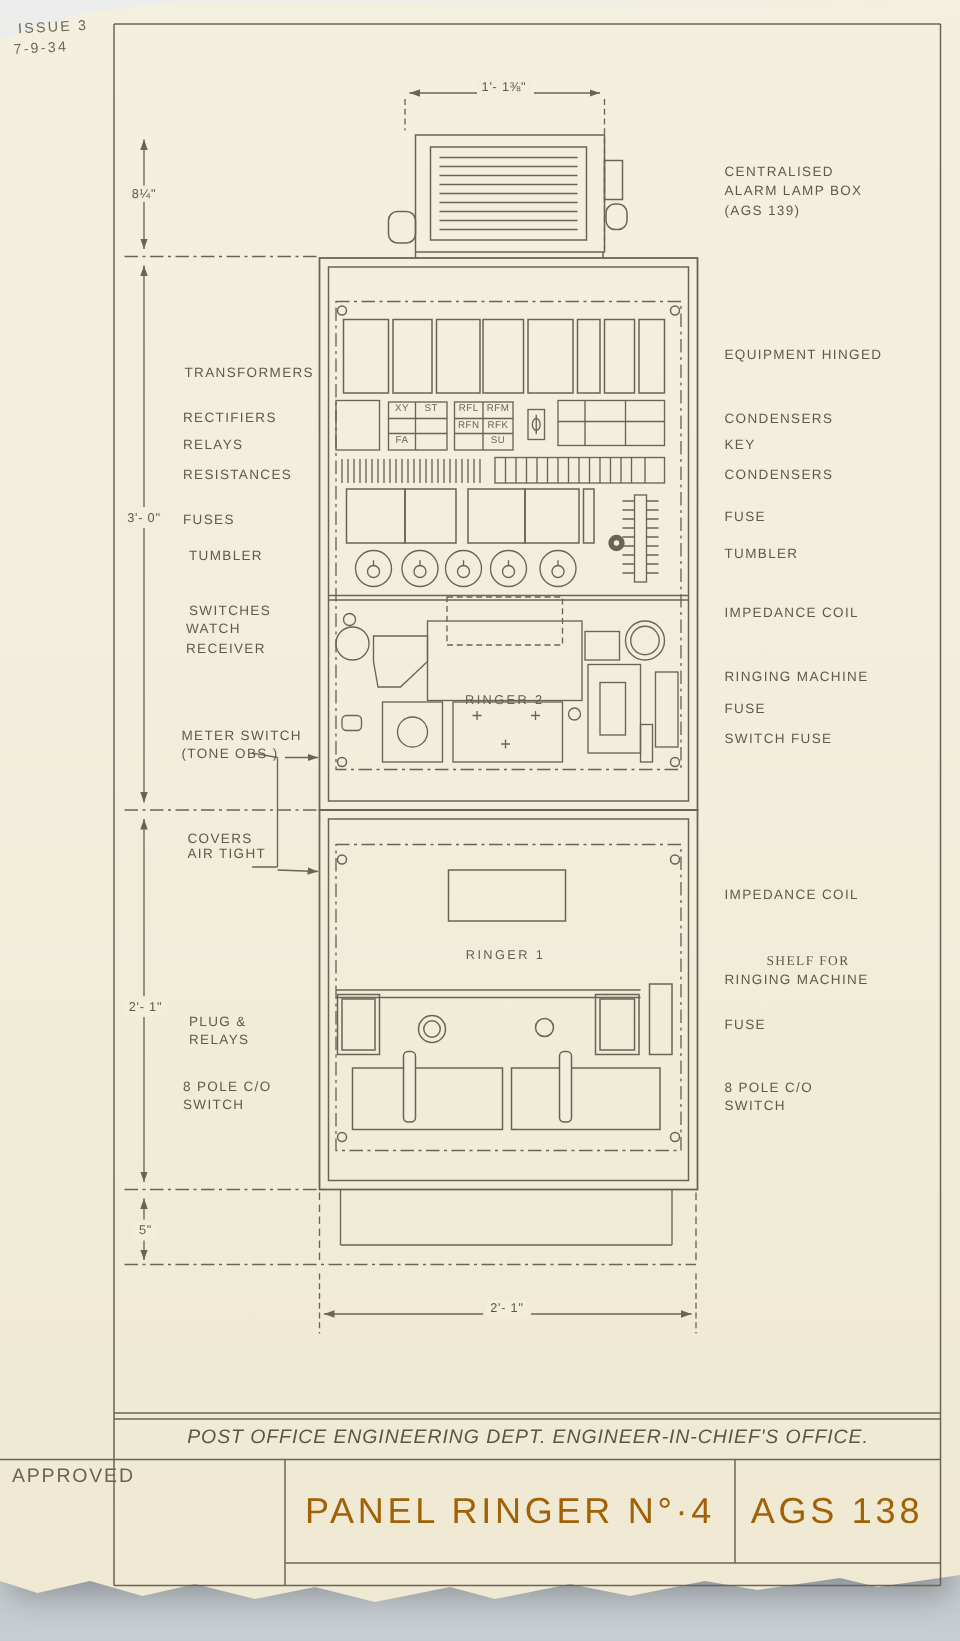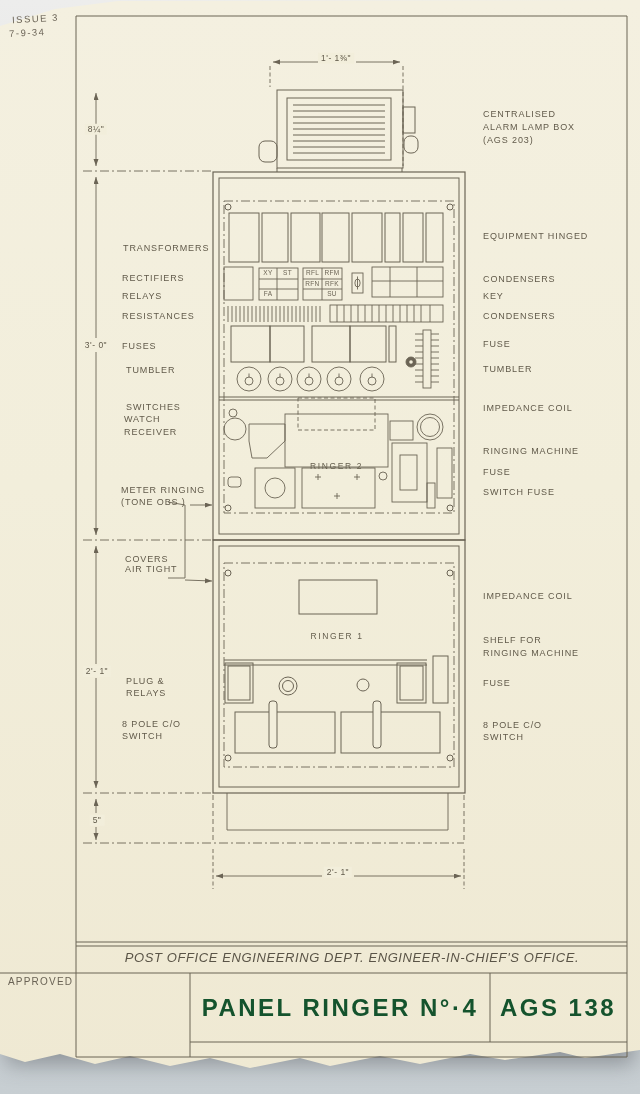--- a/index.html
+++ b/index.html
@@ -19,23 +19,23 @@
   svg.draw{position:absolute;left:0;top:0;z-index:2;}
   .t{position:absolute;z-index:3;color:#615a4a;font-size:9px;letter-spacing:.9px;
      white-space:nowrap;line-height:1;}
   .small{font-size:6.5px;letter-spacing:.3px;text-align:center;color:#6b6455;}
   .cell{position:absolute;z-index:3;}
   .dim{background:#f2eedb;padding:1px 3px;transform:translate(-50%,-50%);
      font-size:8.5px;letter-spacing:.5px;}
   .ctr{text-align:center;transform:translateX(-50%);}
   .hand{font-size:9.5px;letter-spacing:1.5px;color:#6e675a;transform:rotate(-3deg);}
   .office{font-style:italic;font-size:13px;letter-spacing:.6px;color:#5a5447;}
-  .big{font-size:24px;letter-spacing:2.5px;color:#14532d;font-weight:bold;
+  .big{font-size:24px;letter-spacing:2.5px;color:#a16207;font-weight:normal;
        font-stretch:condensed;text-align:right;}
-  .approved{font-size:10px;letter-spacing:1.2px;color:#6a6355;}
+  .approved{font-size:13px;letter-spacing:1.2px;color:#6a6355;}
   .ringer{font-size:8.5px;letter-spacing:1.6px;color:#66604f;}
 </style>
 </head>
 <body>
 
 <div id="stage">
   <div class="paper-shadow"></div>
   <div class="paper"></div>
 
   <svg class="draw" width="640" height="1094" viewBox="0 0 640 1094">
@@ -251,44 +251,44 @@
 
   <div class="t" style="left:123px;top:234px;margin-top:10px;">TRANSFORMERS</div>
   <div class="t" style="left:122px;top:274px;">RECTIFIERS</div>
   <div class="t" style="left:122px;top:292px;">RELAYS</div>
   <div class="t" style="left:122px;top:312px;">RESISTANCES</div>
   <div class="t" style="left:122px;top:342px;">FUSES</div>
   <div class="t" style="left:126px;top:366px;">TUMBLER</div>
   <div class="t" style="left:126px;top:378px;margin-top:25px;">SWITCHES</div>
   <div class="t" style="left:124px;top:415px;">WATCH</div>
   <div class="t" style="left:124px;top:428px;">RECEIVER</div>
-  <div class="t" style="left:121px;top:486px;">METER RINGING</div>
+  <div class="t" style="left:121px;top:486px;">METER SWITCH</div>
   <div class="t" style="left:121px;top:498px;">(TONE OBS )</div>
   <div class="t" style="left:125px;top:565px;">AIR TIGHT</div>
   <div class="t" style="left:125px;top:555px;">COVERS</div>
   <div class="t" style="left:126px;top:677px;">PLUG &amp;</div>
   <div class="t" style="left:126px;top:689px;">RELAYS</div>
   <div class="t" style="left:122px;top:720px;">8 POLE C/O</div>
   <div class="t" style="left:122px;top:732px;">SWITCH</div>
 
   <div class="t" style="left:483px;top:110px;">CENTRALISED</div>
   <div class="t" style="left:483px;top:123px;">ALARM LAMP BOX</div>
-  <div class="t" style="left:483px;top:136px;">(AGS 203)</div>
+  <div class="t" style="left:483px;top:136px;">(AGS 139)</div>
   <div class="t" style="left:483px;top:232px;">EQUIPMENT HINGED</div>
   <div class="t" style="left:483px;top:275px;">CONDENSERS</div>
   <div class="t" style="left:483px;top:292px;">KEY</div>
   <div class="t" style="left:483px;top:312px;">CONDENSERS</div>
   <div class="t" style="left:483px;top:340px;">FUSE</div>
   <div class="t" style="left:483px;top:365px;">TUMBLER</div>
   <div class="t" style="left:483px;top:404px;">IMPEDANCE COIL</div>
   <div class="t" style="left:483px;top:447px;">RINGING MACHINE</div>
   <div class="t" style="left:483px;top:468px;">FUSE</div>
   <div class="t" style="left:483px;top:488px;">SWITCH FUSE</div>
   <div class="t" style="left:483px;top:592px;">IMPEDANCE COIL</div>
-  <div class="t" style="left:483px;top:636px;">SHELF FOR</div>
+  <div class="t" style="left:511px;top:636px;font-family:Liberation Serif, serif;">SHELF FOR</div>
   <div class="t" style="left:483px;top:649px;">RINGING MACHINE</div>
   <div class="t" style="left:483px;top:679px;">FUSE</div>
   <div class="t" style="left:483px;top:721px;">8 POLE C/O</div>
   <div class="t" style="left:483px;top:733px;">SWITCH</div>
 
   <div class="t small cell" style="left:259px;top:270px;width:18px;">XY</div>
   <div class="t small cell" style="left:277px;top:270px;width:21px;">ST</div>
   <div class="t small cell" style="left:259px;top:291px;width:18px;">FA</div>
   <div class="t small cell" style="left:303px;top:270px;width:19px;">RFL</div>
   <div class="t small cell" style="left:322px;top:270px;width:20px;">RFM</div>

